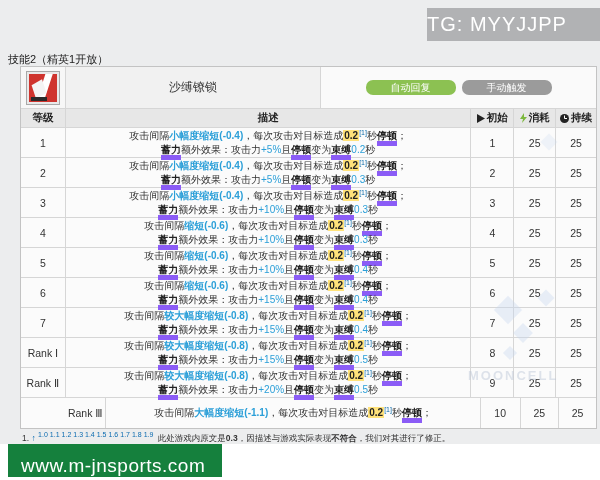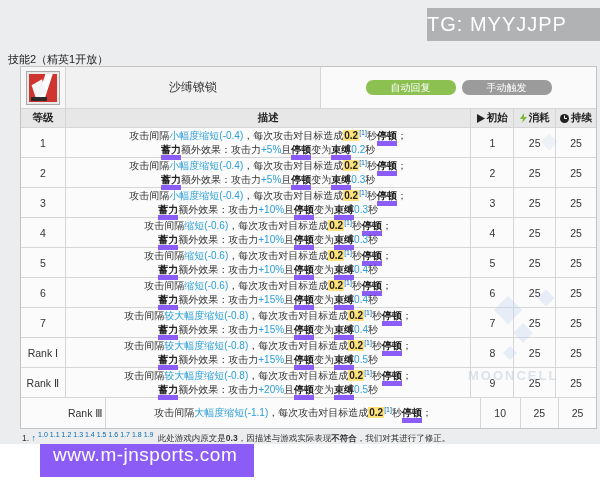--- a/index.html
+++ b/index.html
@@ -49,37 +49,37 @@
   .col-level { width:45px; }
   .col-desc  { width:407px; }
   .col-init  { width:43px; }
   .col-cost  { width:42px; }
   .col-dur   { width:40px; }
   .hdr-ic { display:inline-block; margin-right:2px; vertical-align:-1px; }
 
   .data-row { height:30px; background:#fbfbfb; font-size:10.5px; }
   .data-row .col-desc { flex-direction:column; justify-content:center; line-height:13.5px; font-size:10px; }
 
-  .t-blue { color:#2b9fd8; }
+  .t-blue { color:#2b9fd8;font-weight:bold; }
   .t-hl { background:#ffe27a; color:#222; font-weight:bold; padding:0 1px; }
   .t-ref { color:#0b6aa8; font-size:7px; vertical-align:super; line-height:0; }
   .t-key { color:#222; font-weight:bold; border-bottom:5px solid #8b5cf6; }
   .t-num { color:#2b9fd8; }
 
   
   .footnote { position:absolute; left:22px; top:431px; font-size:8.5px; color:#333; }
   .fn-link { color:#0b6bb0; font-size:7px; vertical-align:super; margin-right:2px; }
   .fn-b { font-weight:bold; }
   .fn-arrow { color:#0b6bb0; }
 
   
   .site-box {
     position:absolute; left:8px; top:444px; width:214px; height:33px;
-    background:#8b5cf6; color:#fff; font-size:19px;
-    display:flex; align-items:flex-start; padding-left:13px; letter-spacing:.5px;margin-left:32px;
+    background:#15803d; color:#fff; font-size:19px;
+    display:flex; align-items:flex-end; padding-left:13px; letter-spacing:.5px;
   }
 
   
   .deco { position:absolute; pointer-events:none; }
   .diamond { width:20px; height:20px; background:#c8d8ee; opacity:.38; transform:rotate(45deg); }
   .mooncell { font-size:13px; font-weight:bold; letter-spacing:2px; color:#b9c4d6; opacity:.45; }
 </style>
 </head>
 <body>
 

